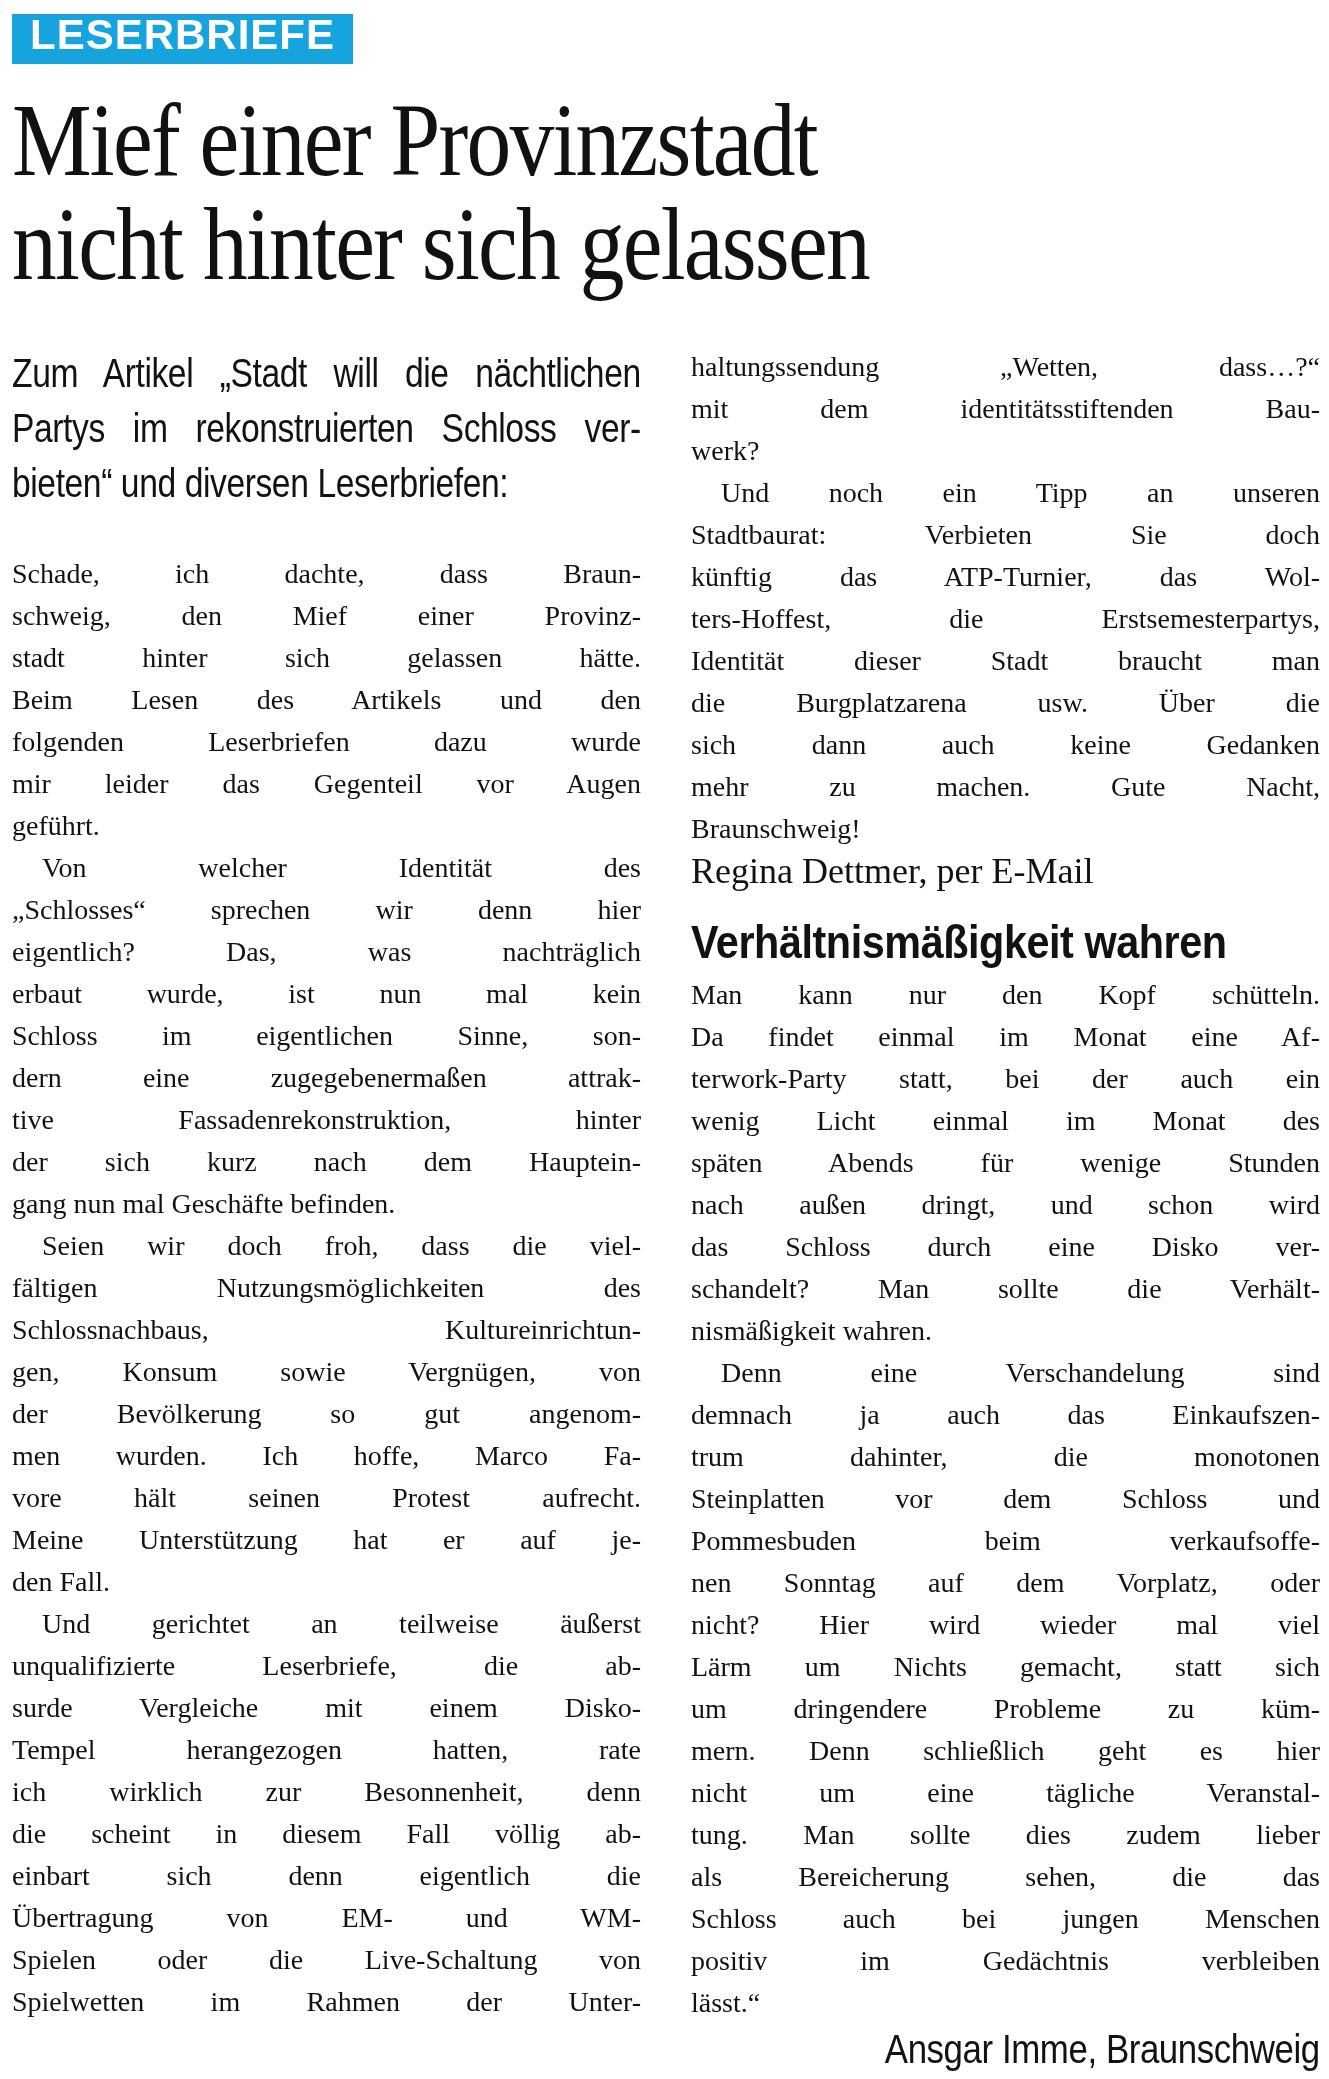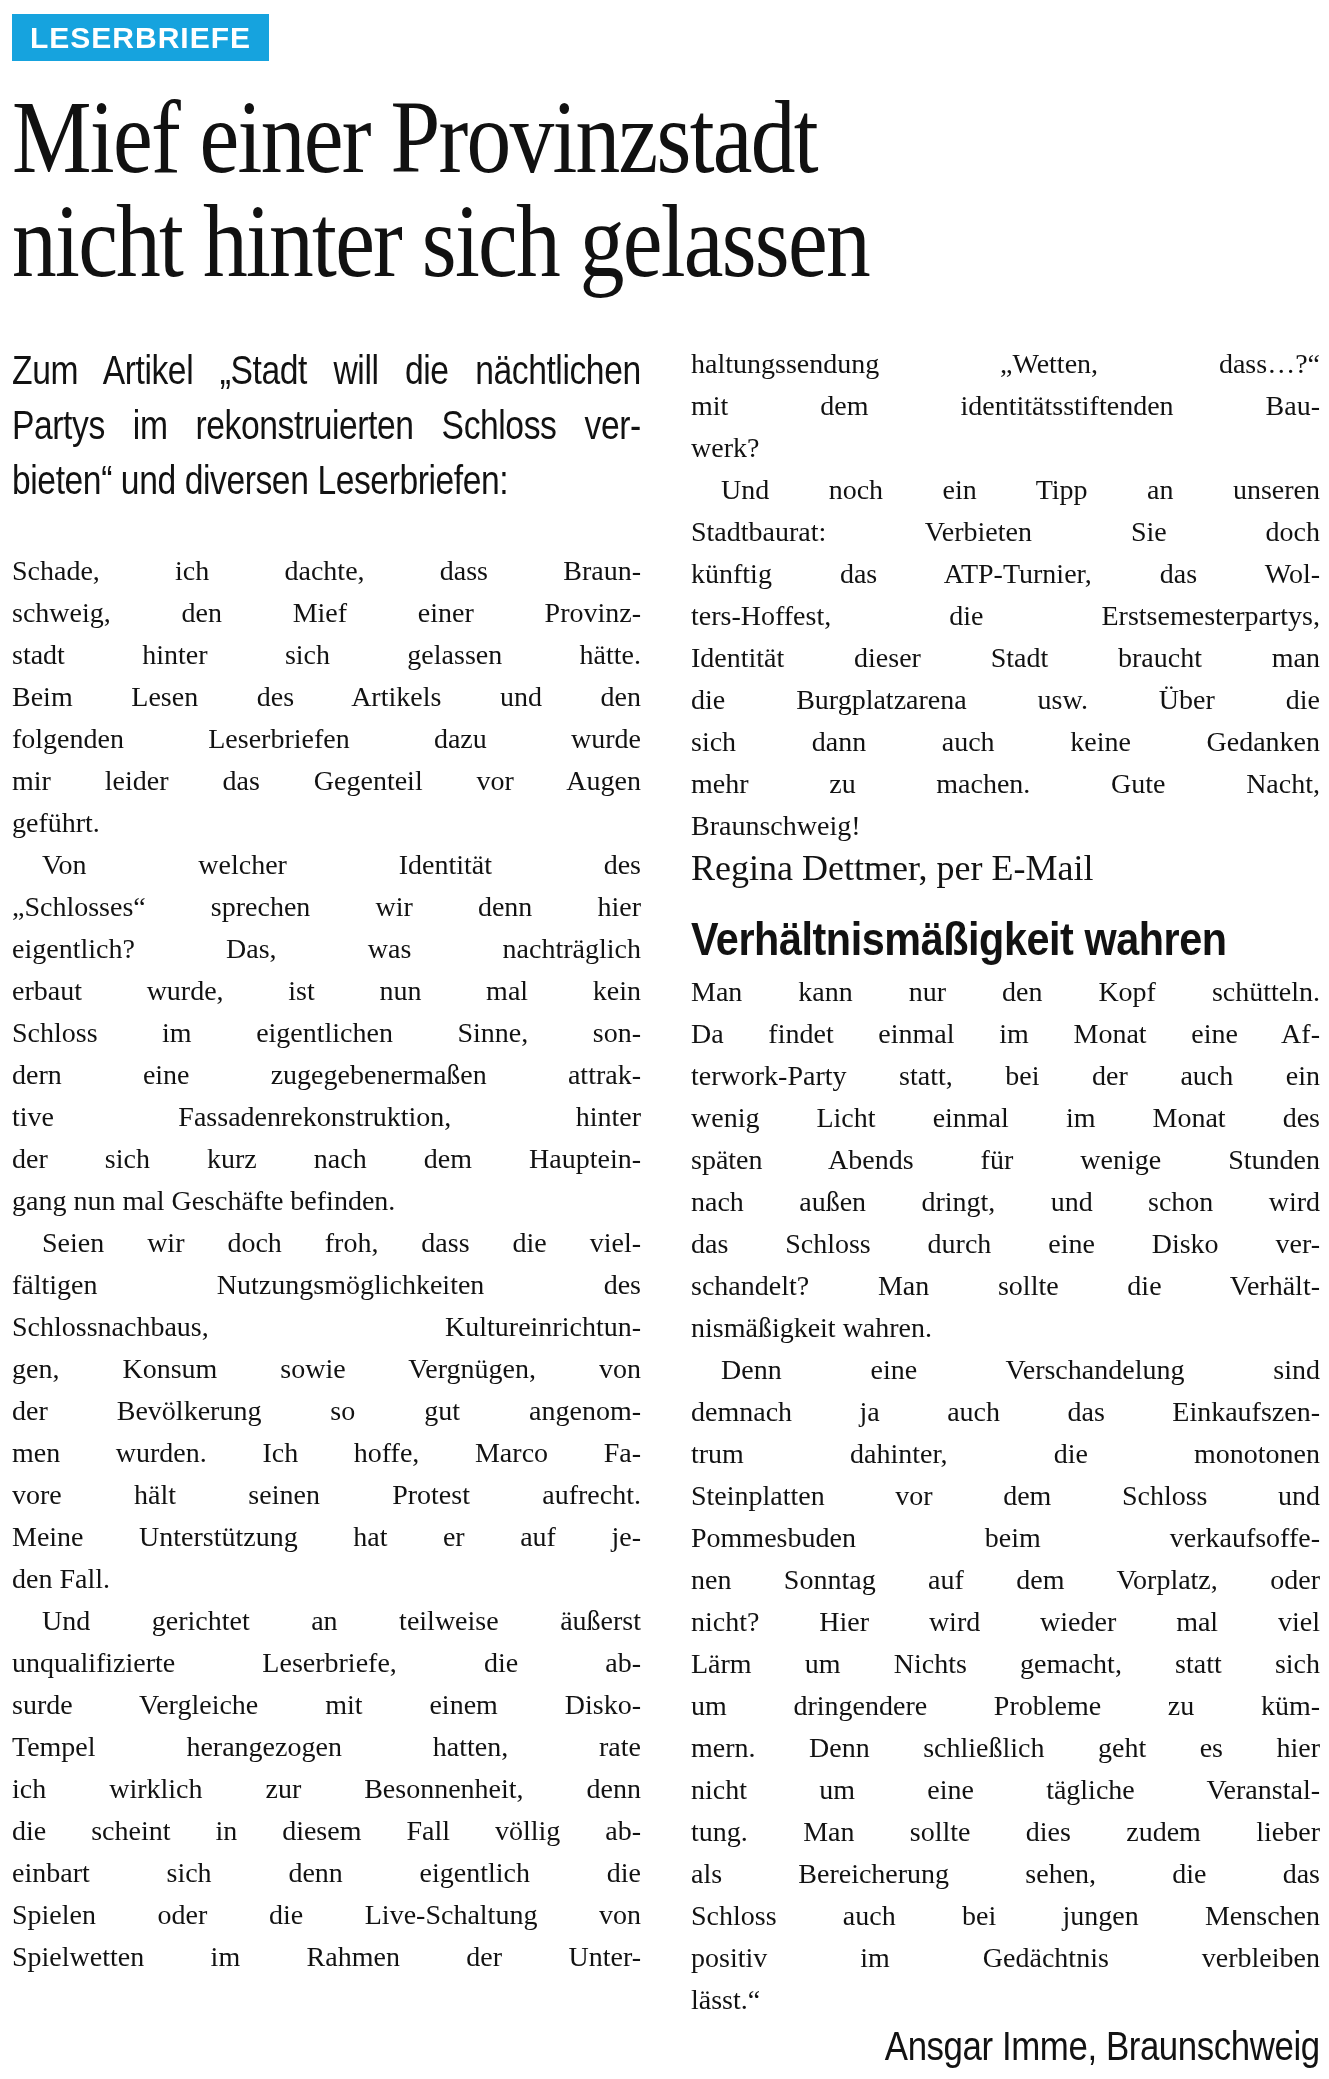--- a/index.html
+++ b/index.html
@@ -8,23 +8,23 @@
     background: #ffffff;
     overflow: hidden;
     color: #121212;
   }
   .page { position: relative; padding: 14px 9px 0 12px; }
 
   .badge {
     display: inline-block;
     font-family: "Liberation Sans", sans-serif;
     font-weight: 700;
-    font-size: 30px;
+    font-size: 42px;
     line-height: 1.0;
-    padding: 9px 18px 8px 18px;
+    padding: 0 18px 8px 18px;
     letter-spacing: 1px;
   }
 
   .headline {
     margin: 24px 0 0 0;
     font-family: "Liberation Serif", serif;
     font-weight: 400;
     font-size: 104px;
     line-height: 104px;
     letter-spacing: -2px;
@@ -142,20 +142,21 @@
           <div class="line">vore hält seinen Protest aufrecht.</div>
           <div class="line">Meine Unterstützung hat er auf je-</div>
           <div class="line last">den Fall.</div>
           <div class="line ind">Und gerichtet an teilweise äußerst</div>
           <div class="line">unqualifizierte Leserbriefe, die ab-</div>
           <div class="line">surde Vergleiche mit einem Disko-</div>
           <div class="line">Tempel herangezogen hatten, rate</div>
           <div class="line">ich wirklich zur Besonnenheit, denn</div>
           <div class="line">die scheint in diesem Fall völlig ab-</div>
           <div class="line">einbart sich denn eigentlich die</div>
+          <div class="line">Übertragung von EM- und WM-</div>
           <div class="line">Spielen oder die Live-Schaltung von</div>
           <div class="line">Spielwetten im Rahmen der Unter-</div>
         </div>
     </div>
 
     <div class="col">
       <div class="serif-body">
           <div class="line">haltungssendung „Wetten, dass…?“</div>
           <div class="line">mit dem identitätsstiftenden Bau-</div>
           <div class="line last">werk?</div>

